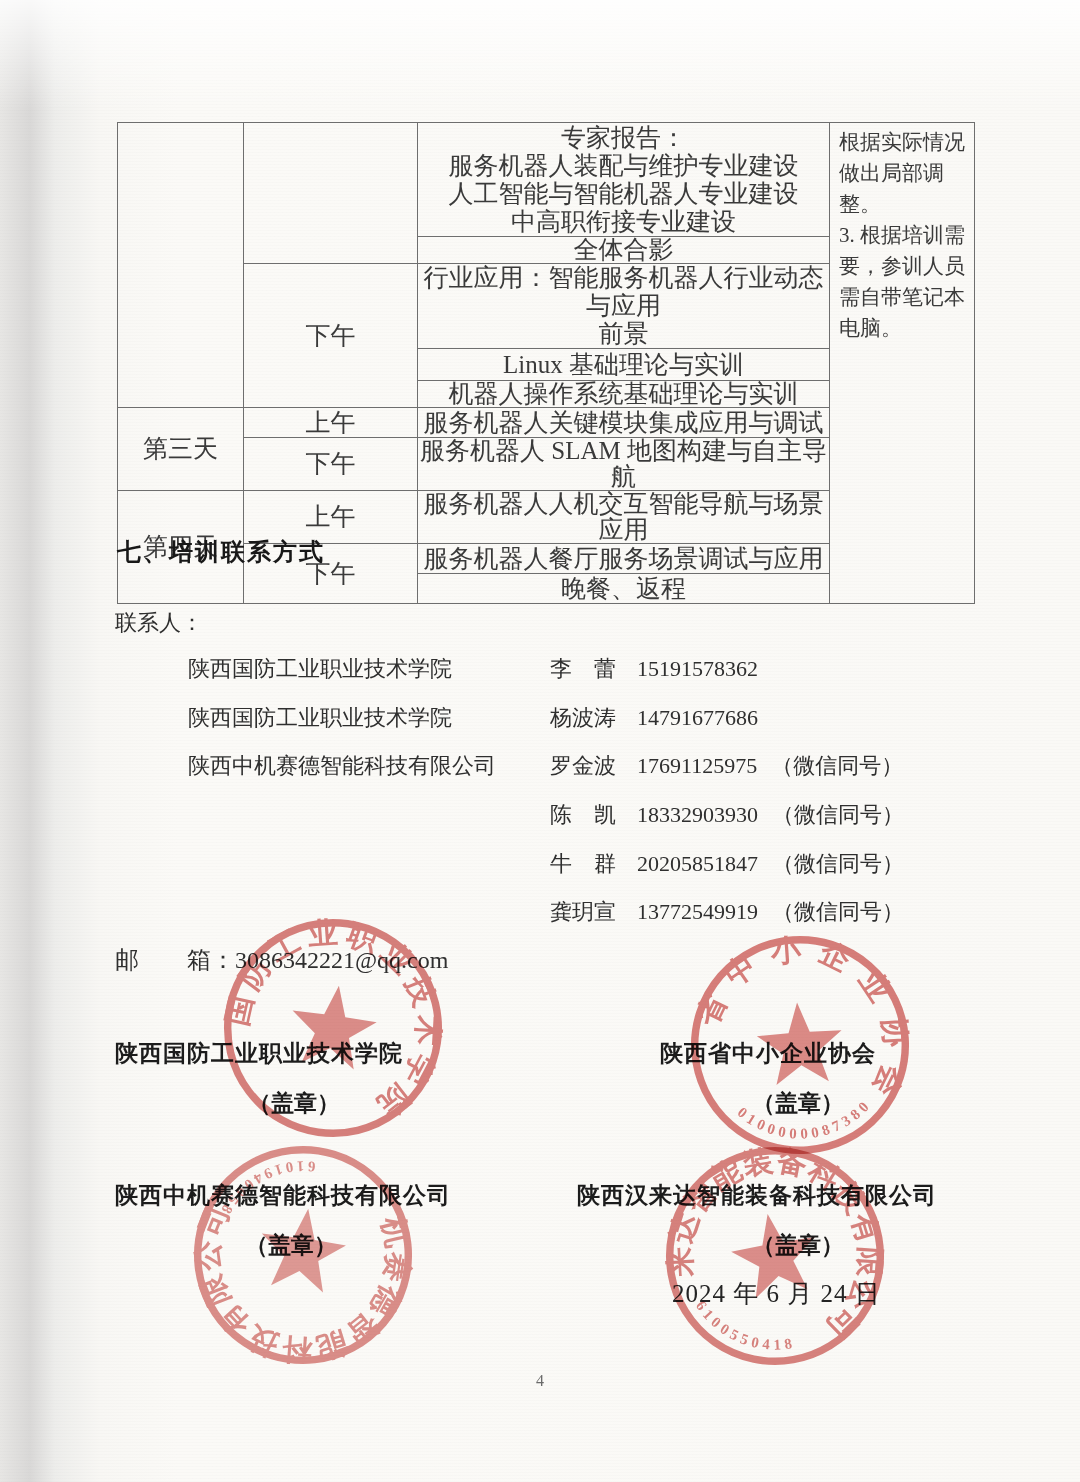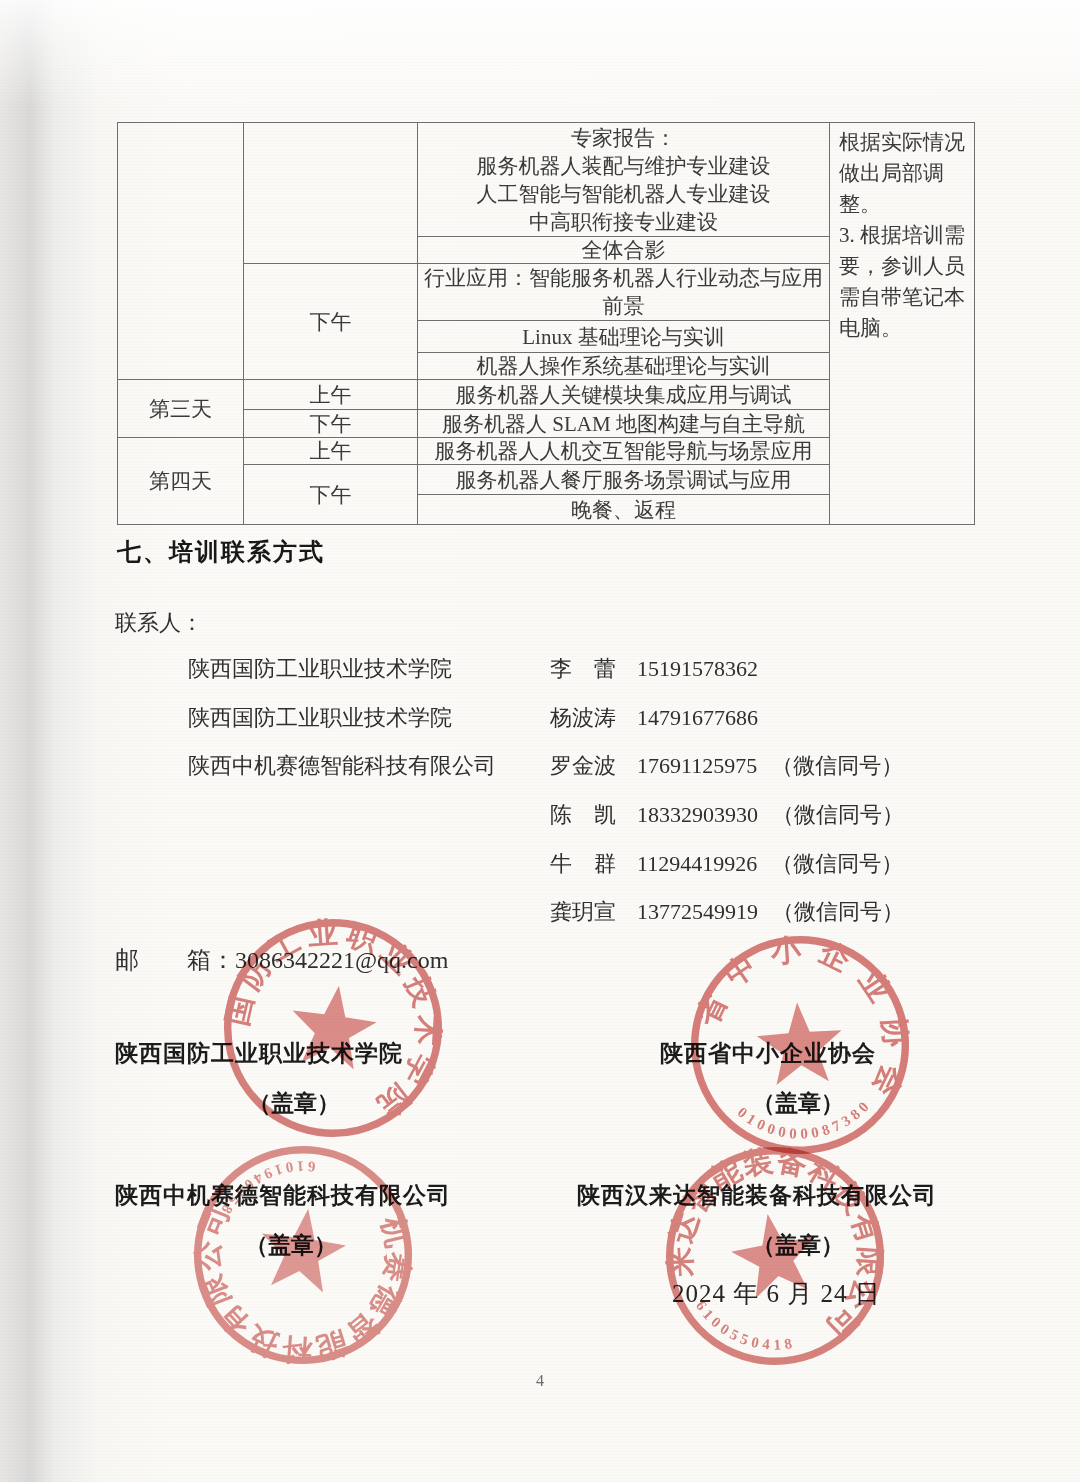--- a/index.html
+++ b/index.html
@@ -21,21 +21,21 @@
   }
 
   
   table.schedule{
     position:absolute;left:117px;top:122px;width:857px;
     border-collapse:collapse;table-layout:fixed;
   }
   .schedule td{
     border:1.5px solid #6e6e6e;
     text-align:center;vertical-align:middle;
-    font-size:21px;color:#3a3a3a;padding:0;
+    font-size:25px;color:#3a3a3a;padding:0;
     line-height:26px;
   }
   .c-day{width:126px}.c-time{width:174px}.c-content{width:412px}.c-notes{width:145px}
   tr.r1{height:114px}tr.r2{height:26px}tr.r3{height:55px}tr.r4{height:32px}tr.r5{height:26px}
   tr.r6{height:30px}tr.r7{height:28px}tr.r8{height:27px}tr.r9{height:30px}tr.r10{height:30px}
   td.multi{white-space:pre-line;line-height:28px;}
   td.notes{
     white-space:pre-line;text-align:left;vertical-align:top;
     padding:4px 5px 0 9px;line-height:31px;font-size:21px;
   }
@@ -172,21 +172,21 @@
     </div>
     <div class="contact-line">
       <span class="contact-org"></span>
         <span class="contact-name">陈　凯</span>
         <span class="contact-phone">18332903930</span>
         <span class="contact-note">（微信同号）</span>
     </div>
     <div class="contact-line">
       <span class="contact-org"></span>
         <span class="contact-name">牛　群</span>
-        <span class="contact-phone">11294419926</span>
+        <span class="contact-phone">20205851847</span>
         <span class="contact-note">（微信同号）</span>
     </div>
     <div class="contact-line">
       <span class="contact-org"></span>
         <span class="contact-name">龚玥宣</span>
         <span class="contact-phone">13772549919</span>
         <span class="contact-note">（微信同号）</span>
     </div>
   </div>
 

